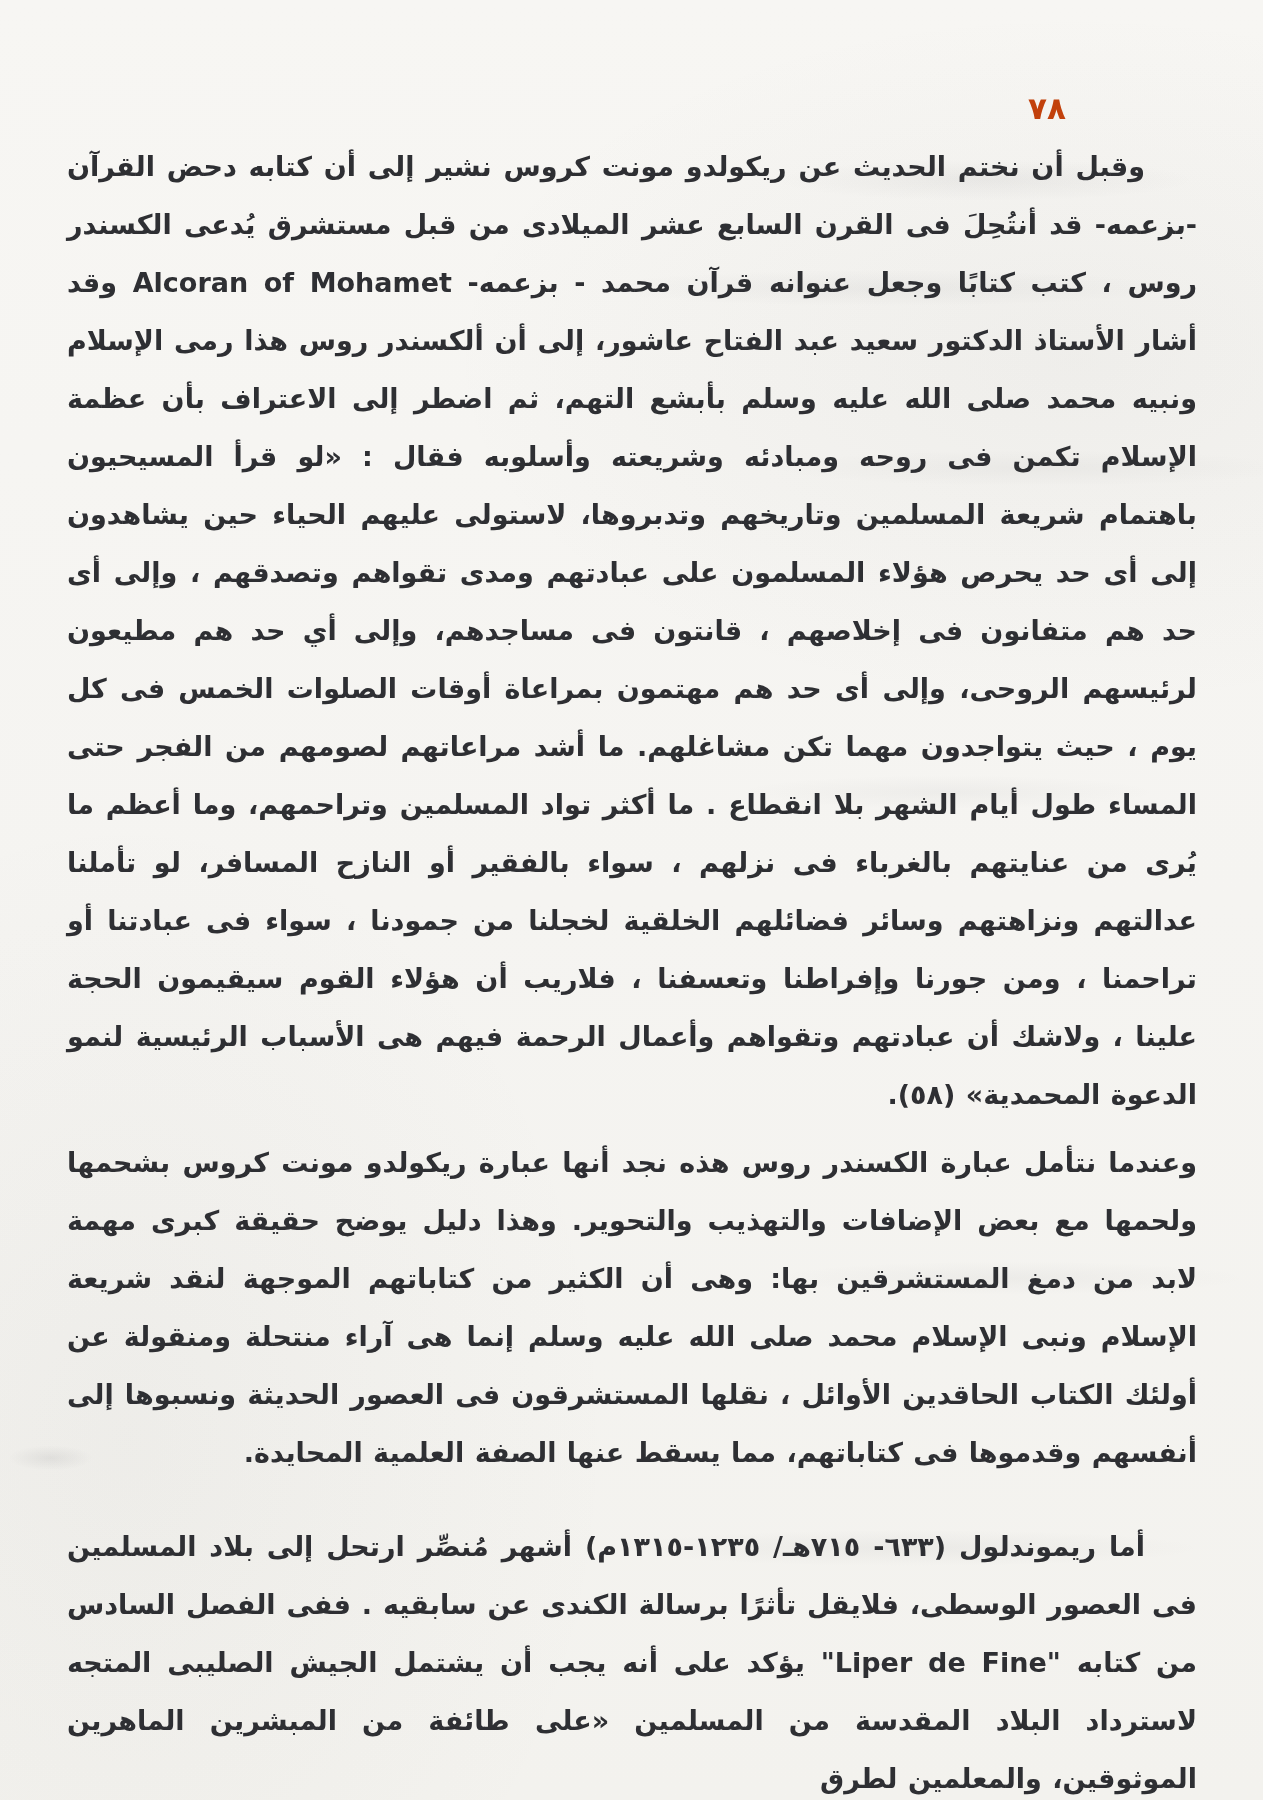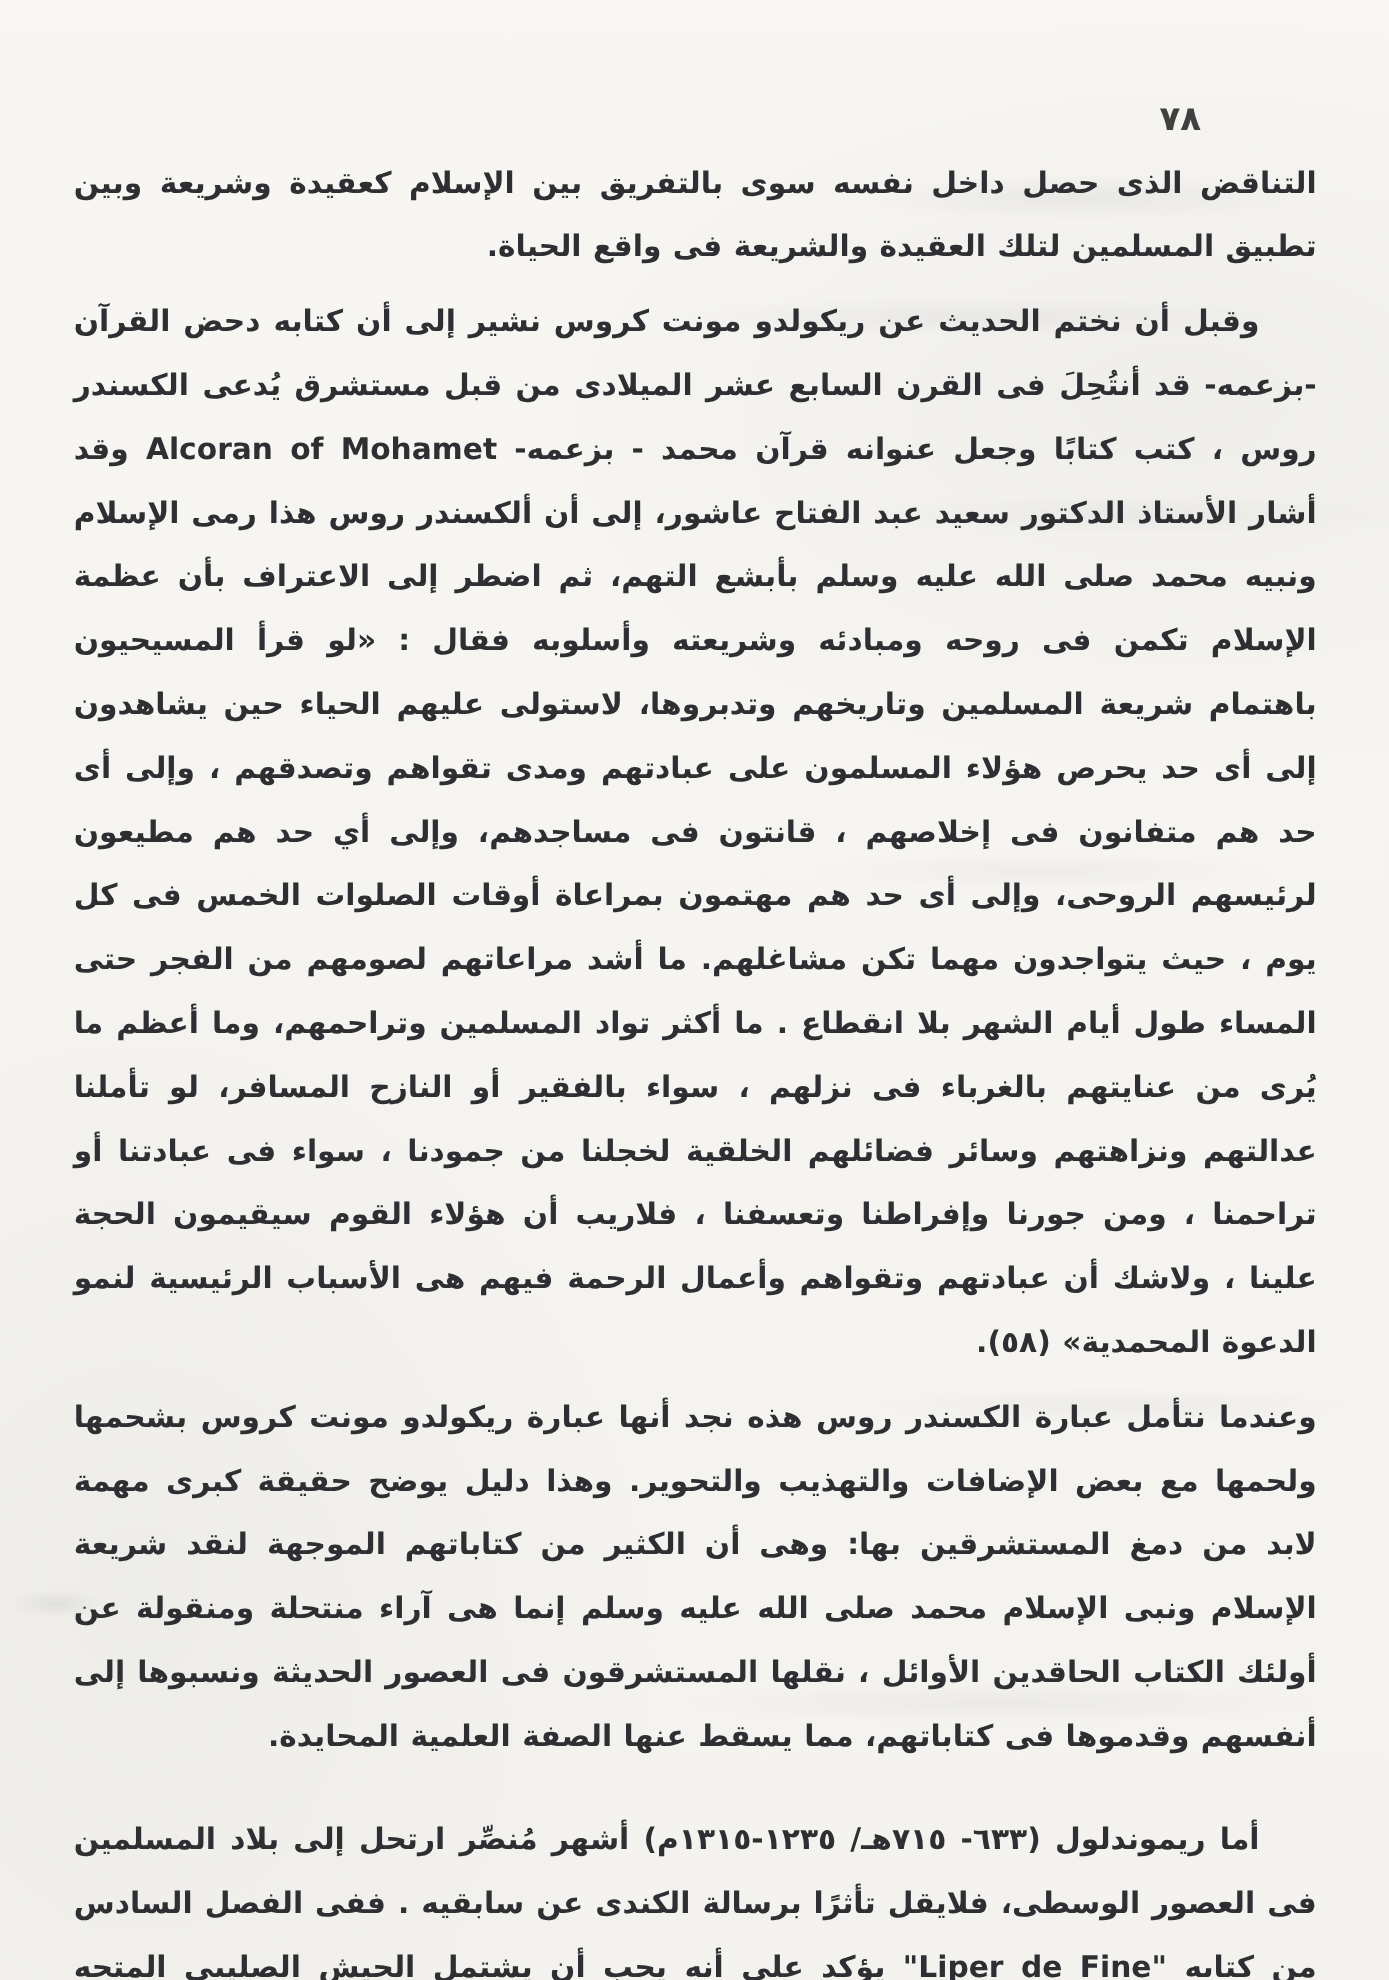--- a/index.html
+++ b/index.html
@@ -33,24 +33,24 @@
       radial-gradient(ellipse 420px 26px at 72% 86%,  rgba(90,90,95,0.06), transparent 70%),
       radial-gradient(ellipse 60px 18px at 4% 81%,    rgba(90,90,95,0.10), transparent 70%);
     pointer-events: none;
   }
 
   .page-number {
     position: absolute;
     top: 90px;
     left: 1028px;
     width: 90px;
-    text-align: center;
+    text-align: left;
     font-size: 31px;
     font-weight: bold;
-    color: #404040;
+    color: #c2410c;
     letter-spacing: 2px;
   }
 
   .content {
     position: absolute;
     top: 138px;
     right: 66px;
     width: 1130px;
     direction: rtl;
     unicode-bidi: embed;
@@ -67,20 +67,19 @@
   .content p.gap-before { margin-top: 36px; }
 </style>
 </head>
 <body>
 
 <div class="bleed"></div>
 
 <div class="page-number">٧٨</div>
 
 <div class="content">
-  <p>التناقض الذى حصل داخل نفسه سوى بالتفريق بين الإسلام كعقيدة وشريعة وبين تطبيق المسلمين لتلك العقيدة والشريعة فى واقع الحياة.</p>
 
   <p class="indented">وقبل أن نختم الحديث عن ريكولدو مونت كروس نشير إلى أن كتابه دحض القرآن -بزعمه- قد أنتُحِلَ فى القرن السابع عشر الميلادى من قبل مستشرق يُدعى الكسندر روس ، كتب كتابًا وجعل عنوانه قرآن محمد - بزعمه- Alcoran of Mohamet وقد أشار الأستاذ الدكتور سعيد عبد الفتاح عاشور، إلى أن ألكسندر روس هذا رمى الإسلام ونبيه محمد صلى الله عليه وسلم بأبشع التهم، ثم اضطر إلى الاعتراف بأن عظمة الإسلام تكمن فى روحه ومبادئه وشريعته وأسلوبه فقال : «لو قرأ المسيحيون باهتمام شريعة المسلمين وتاريخهم وتدبروها، لاستولى عليهم الحياء حين يشاهدون إلى أى حد يحرص هؤلاء المسلمون على عبادتهم ومدى تقواهم وتصدقهم ، وإلى أى حد هم متفانون فى إخلاصهم ، قانتون فى مساجدهم، وإلى أي حد هم مطيعون لرئيسهم الروحى، وإلى أى حد هم مهتمون بمراعاة أوقات الصلوات الخمس فى كل يوم ، حيث يتواجدون مهما تكن مشاغلهم. ما أشد مراعاتهم لصومهم من الفجر حتى المساء طول أيام الشهر بلا انقطاع . ما أكثر تواد المسلمين وتراحمهم، وما أعظم ما يُرى من عنايتهم بالغرباء فى نزلهم ، سواء بالفقير أو النازح المسافر، لو تأملنا عدالتهم ونزاهتهم وسائر فضائلهم الخلقية لخجلنا من جمودنا ، سواء فى عبادتنا أو تراحمنا ، ومن جورنا وإفراطنا وتعسفنا ، فلاريب أن هؤلاء القوم سيقيمون الحجة علينا ، ولاشك أن عبادتهم وتقواهم وأعمال الرحمة فيهم هى الأسباب الرئيسية لنمو الدعوة المحمدية» (٥٨).</p>
 
   <p>وعندما نتأمل عبارة الكسندر روس هذه نجد أنها عبارة ريكولدو مونت كروس بشحمها ولحمها مع بعض الإضافات والتهذيب والتحوير. وهذا دليل يوضح حقيقة كبرى مهمة لابد من دمغ المستشرقين بها: وهى أن الكثير من كتاباتهم الموجهة لنقد شريعة الإسلام ونبى الإسلام محمد صلى الله عليه وسلم إنما هى آراء منتحلة ومنقولة عن أولئك الكتاب الحاقدين الأوائل ، نقلها المستشرقون فى العصور الحديثة ونسبوها إلى أنفسهم وقدموها فى كتاباتهم، مما يسقط عنها الصفة العلمية المحايدة.</p>
 
   <p class="indented gap-before">أما ريموندلول (٦٣٣- ٧١٥هـ/ ١٢٣٥-١٣١٥م) أشهر مُنصِّر ارتحل إلى بلاد المسلمين فى العصور الوسطى، فلايقل تأثرًا برسالة الكندى عن سابقيه . ففى الفصل السادس من كتابه "Liper de Fine" يؤكد على أنه يجب أن يشتمل الجيش الصليبى المتجه لاسترداد البلاد المقدسة من المسلمين «على طائفة من المبشرين الماهرين الموثوقين، والمعلمين لطرق</p>
 </div>
 
 </body></html>

